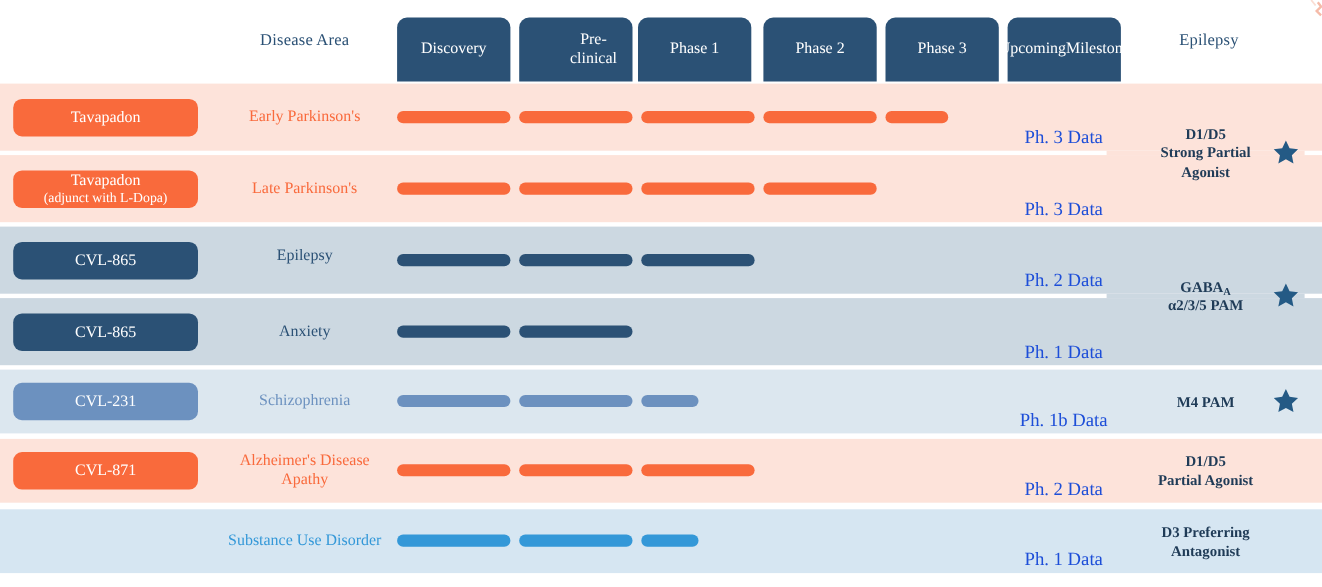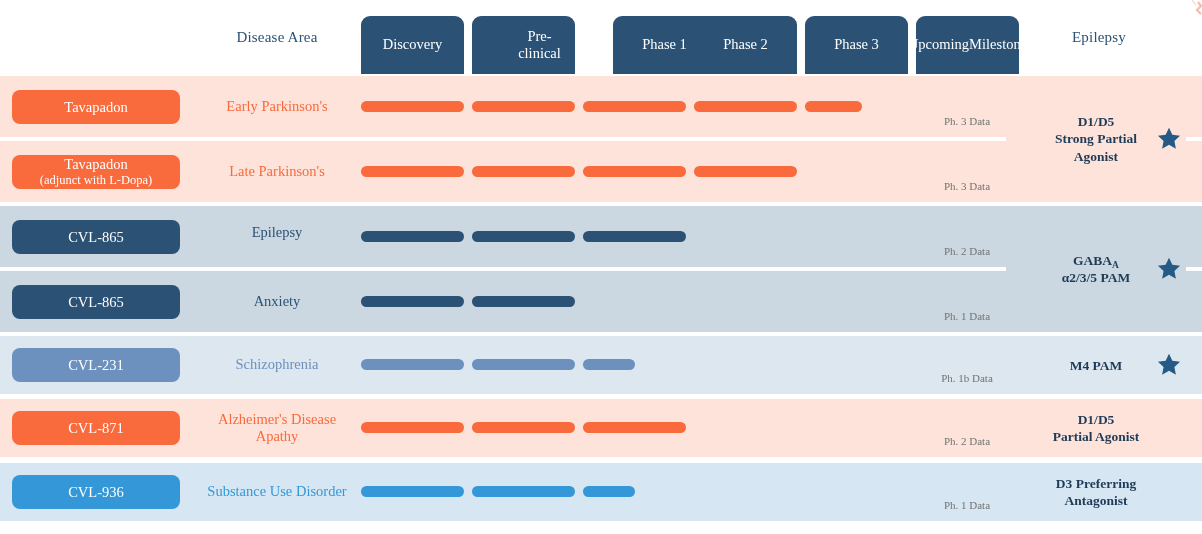--- a/index.html
+++ b/index.html
@@ -54,21 +54,21 @@
 
   .disease {
     position: absolute; left: 196px; width: 162px;
     display: flex; align-items: center; justify-content: center;
     text-align: center; font-size: 14.5px; line-height: 1.2;
   }
   .bar { position: absolute; height: 11px; border-radius: 6px; }
 
   .milestone {
     position: absolute; width: 112px; left: 911px;
-    text-align: center; font-size: 11px; color: #737373;
+    text-align: center; font-size: 17px; color: #1d4ed8;
   }
 
   .mechanism {
     position: absolute; width: 132px; left: 1030px;
     text-align: center; font-size: 13.5px; font-weight: bold;
     color: #1f3b57; line-height: 1.28;
   }
   .mechanism sub { font-size: 9.5px; vertical-align: baseline; position: relative; top: 3px; }
 
   .star { position: absolute; width: 26px; height: 26px; left: 1156px; }
@@ -99,21 +99,21 @@
 
   <div class="header-row">
     <div class="col-head-plain" style="left:196px;width:162px;">Disease Area</div>
     <div id="phase-heads">
         <div class="phase-head" style="left: 361px; width: 103px; text-align: right;">
           <span>Discovery</span>
         </div>
         <div class="phase-head" style="left: 472px; width: 103px; padding-left: 36px;">
           <span>Pre-clinical</span>
         </div>
-        <div class="phase-head" style="left: 613px; width: 103px;">
+        <div class="phase-head" style="left: 580px; width: 103px;">
           <span>Phase 1</span>
         </div>
         <div class="phase-head" style="left: 694px; width: 103px;">
           <span>Phase 2</span>
         </div>
         <div class="phase-head" style="left: 805px; width: 103px;">
           <span>Phase 3</span>
         </div>
         <div class="phase-head" style="left: 916px; width: 103px;">
           <span>Upcoming</span>
@@ -181,23 +181,20 @@
         <div class="pill" style="background: rgb(249, 106, 60); top: 12px; height: 34px; text-align: center;">
           <div>CVL-871</div>
         </div>
         <div class="disease" style="top: 0px; height: 58px; color: rgb(249, 106, 60);">Alzheimer's Disease Apathy</div>
         <div class="bar" style="left: 361px; width: 103px; top: 23px; background: rgb(249, 106, 60);"></div>
         <div class="bar" style="left: 472px; width: 103px; top: 23px; background: rgb(249, 106, 60);"></div>
         <div class="bar" style="left: 583px; width: 103px; top: 23px; background: rgb(249, 106, 60);"></div>
         <div class="milestone" style="top: 36px;">Ph. 2 Data</div>
       </div>
       <div class="row" style="top: 463px; height: 58px;">
-        <div class="pill" style="background: rgb(52, 152, 216); top: 12px; height: 34px;">
-          <div>CVL-936</div>
-        </div>
         <div class="disease" style="top: 0px; height: 58px; color: rgb(52, 152, 216);">Substance Use Disorder</div>
         <div class="bar" style="left: 361px; width: 103px; top: 23px; background: rgb(52, 152, 216);"></div>
         <div class="bar" style="left: 472px; width: 103px; top: 23px; background: rgb(52, 152, 216);"></div>
         <div class="bar" style="left: 583px; width: 52px; top: 23px; background: rgb(52, 152, 216);"></div>
         <div class="milestone" style="top: 36px;">Ph. 1 Data</div>
       </div>
       <div class="mechanism" style="top: 113px;">D1/D5<br>Strong Partial<br>Agonist</div>
       <div class="star" style="top: 126px;"><svg width="26" height="26" viewBox="0 0 24 24" aria-hidden="true">
           <path fill="#245a85" d="M12 1.6l3.1 6.5 7.1.9-5.2 4.9 1.35 7-6.35-3.5-6.35 3.5L7 13.9 1.8 9l7.1-.9z"></path>
         </svg></div>

